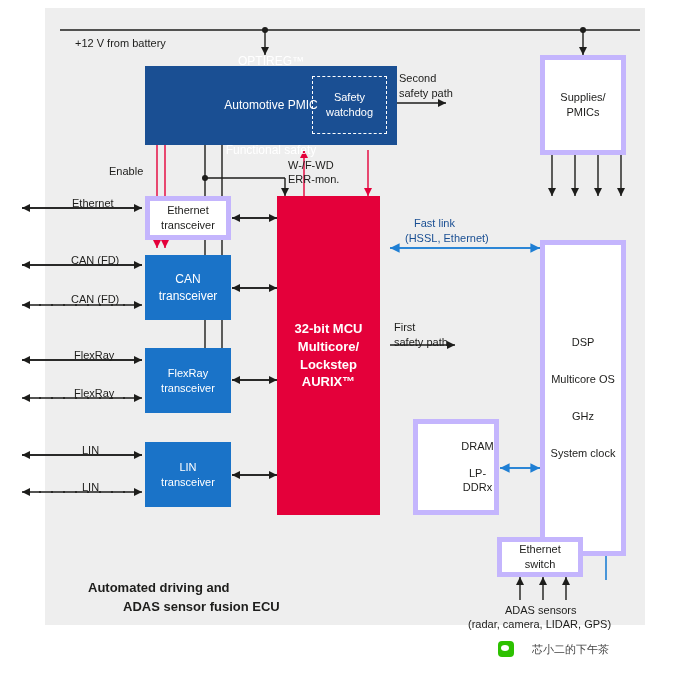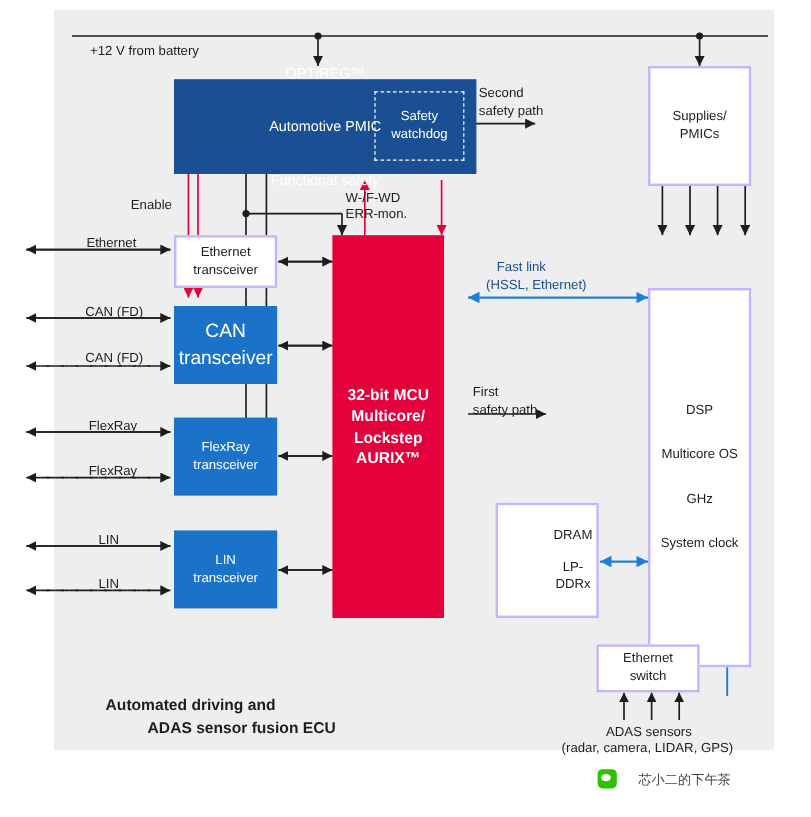--- a/index.html
+++ b/index.html
@@ -49,21 +49,21 @@
     background: #1a73c8;
     color: #ffffff;
   }
   .box-red {
     background: #e4003a;
     color: #ffffff;
     font-weight: bold;
   }
   .box-white {
     background: #ffffff;
-    border: 2px solid #c4b5fd;
+    border: 5px solid #c4b5fd;
     color: #1d1d1b;
   }
   .dashed-box {
     position: absolute;
     box-sizing: border-box;
     border: 1px dashed #ffffff;
     color: #ffffff;
     display: flex;
     flex-direction: column;
     align-items: center;
@@ -227,36 +227,36 @@
   <div class="box box-white" style="left:540px; top:55px; width:86px; height:100px; font-size:11px;">
     <div>Supplies/</div>
     <div>PMICs</div>
   </div>
 
   <div class="box box-white" style="left:145px; top:196px; width:86px; height:44px; font-size:11px;">
     <div>Ethernet</div>
     <div>transceiver</div>
   </div>
 
-  <div class="box box-blue-light" style="left:145px; top:255px; width:86px; height:65px; font-size:16px;">
+  <div class="box box-blue-light" style="left:145px; top:255px; width:86px; height:65px; font-size:12px;">
     <div>CAN</div>
     <div>transceiver</div>
   </div>
 
   <div class="box box-blue-light" style="left:145px; top:348px; width:86px; height:65px; font-size:11px;">
     <div>FlexRay</div>
     <div>transceiver</div>
   </div>
 
   <div class="box box-blue-light" style="left:145px; top:442px; width:86px; height:65px; font-size:11px;">
     <div>LIN</div>
     <div>transceiver</div>
   </div>
 
-  <div class="box box-red" style="left:277px; top:196px; width:93px; height:319px; font-size:13px;">
+  <div class="box box-red" style="left:277px; top:196px; width:103px; height:319px; font-size:13px;">
     <div>32-bit MCU</div>
     <div>Multicore/</div>
     <div>Lockstep</div>
     <div>AURIX™</div>
   </div>
 
   <div class="box box-white" style="left:540px; top:196px; width:86px; height:316px; font-size:11px; justify-content:center; gap:22px;margin-top:44px;">
     <div>DSP</div>
     <div>Multicore OS</div>
     <div>GHz</div>

